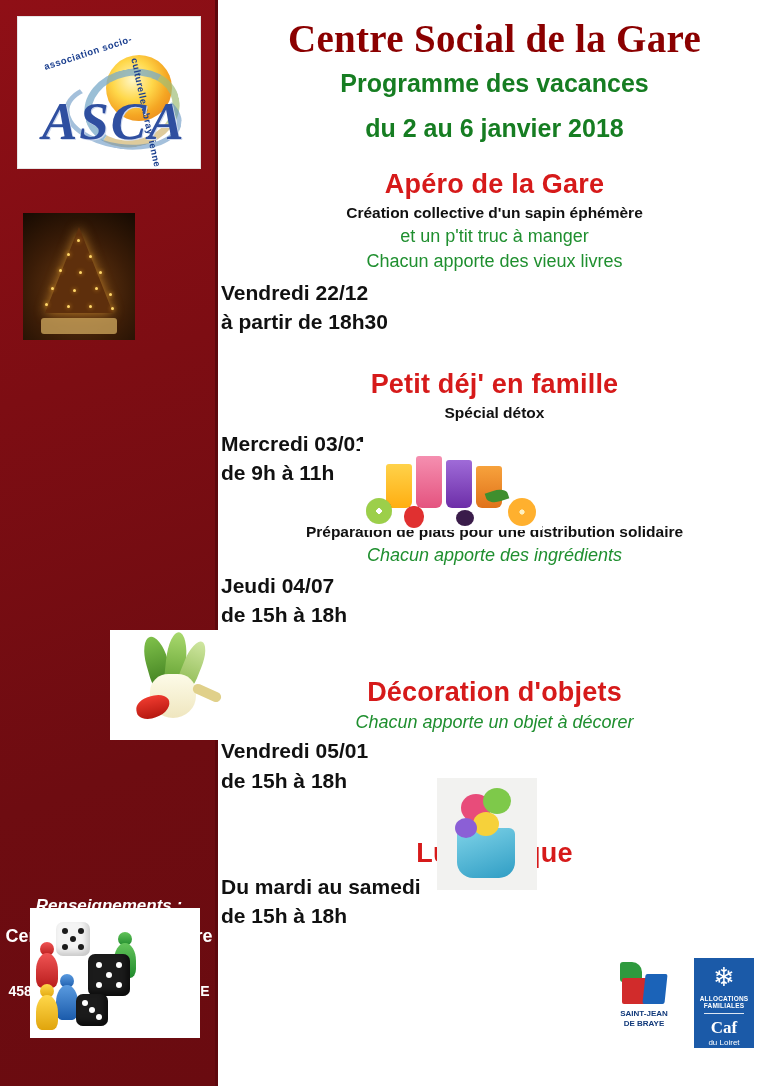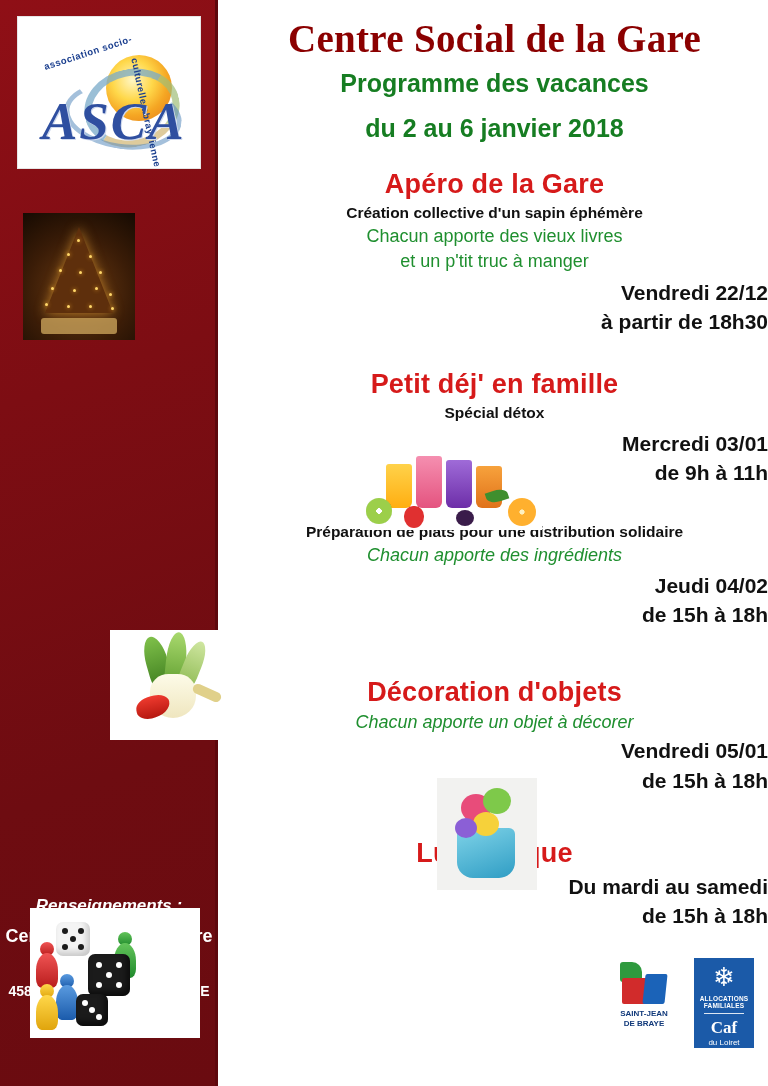--- a/index.html
+++ b/index.html
@@ -158,21 +158,21 @@
   }
   .ev-green {
     text-align: center;
     font-size: 18px;
     color: #1f8f2f;
     margin-top: 3px;
     line-height: 1.25;
   }
   .ev-green.italic { font-style: italic; }
   .ev-when {
-    text-align: right;
+    text-align: left;
     font-weight: bold;
     font-size: 21px;
     color: #111111;
     margin-top: 6px;
     line-height: 1.3;
   }
 
   
   .photo { position: absolute; overflow: hidden; }
 
@@ -300,37 +300,37 @@
 
   <div class="right">
 
     <div class="title-main">Centre Social de la Gare</div>
     <div class="title-sub">Programme des vacances</div>
     <div class="title-sub" style="margin-top:14px">du 2 au 6 janvier 2018</div>
 
     <div class="block" style="margin-top:24px">
       <div class="ev-title">Apéro de la Gare</div>
       <div class="ev-sub-black">Création collective d'un sapin éphémère</div>
+      <div class="ev-green">et un p'tit truc à manger</div>
       <div class="ev-green">Chacun apporte des vieux livres</div>
-      <div class="ev-green">et un p'tit truc à manger</div>
       <div class="ev-when">Vendredi 22/12</div>
       <div class="ev-when" style="margin-top:2px">à partir de 18h30</div>
     </div>
 
     <div class="block" style="margin-top:34px">
       <div class="ev-title">Petit déj' en famille</div>
       <div class="ev-sub-black">Spécial détox</div>
       <div class="ev-when" style="margin-top:8px">Mercredi 03/01</div>
       <div class="ev-when" style="margin-top:2px">de 9h à 11h</div>
     </div>
 
     <div class="block" style="margin-top:36px">
       <div class="ev-sub-black">Préparation de plats pour une distribution solidaire</div>
       <div class="ev-green italic">Chacun apporte des ingrédients</div>
-      <div class="ev-when" style="margin-top:6px">Jeudi 04/02</div>
+      <div class="ev-when" style="margin-top:6px">Jeudi 04/07</div>
       <div class="ev-when" style="margin-top:2px">de 15h à 18h</div>
     </div>
 
     <div class="block" style="margin-top:48px">
       <div class="ev-title">Décoration d'objets</div>
       <div class="ev-green italic">Chacun apporte un objet à décorer</div>
       <div class="ev-when" style="margin-top:4px">Vendredi 05/01</div>
       <div class="ev-when" style="margin-top:2px">de 15h à 18h</div>
     </div>
 

